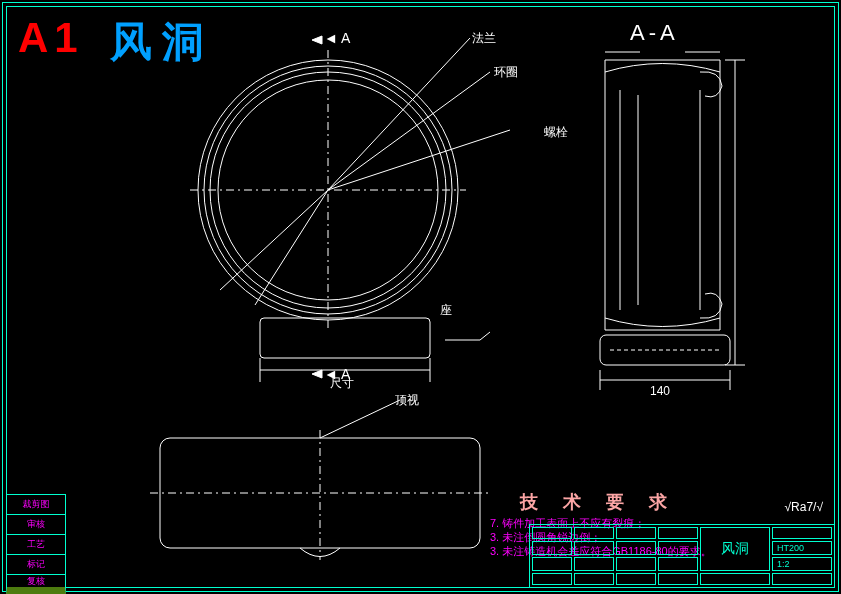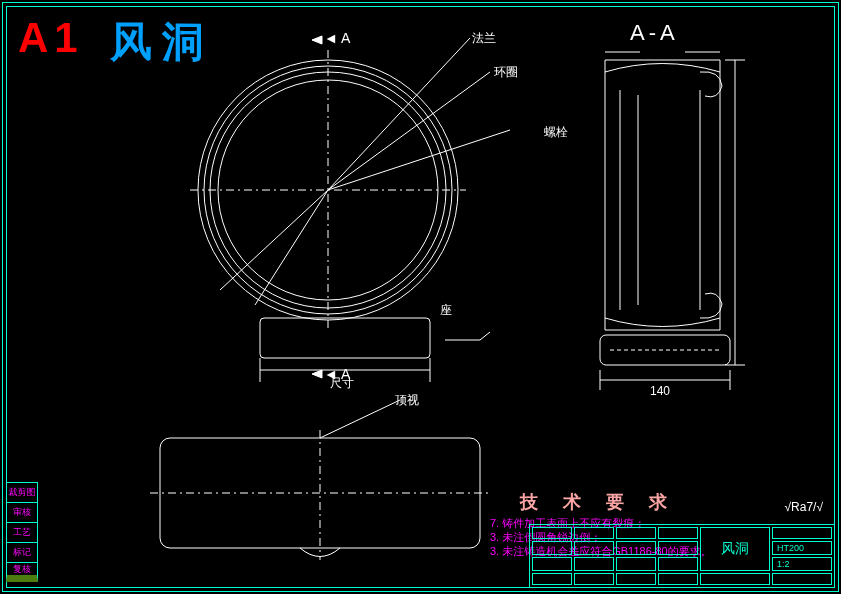--- a/index.html
+++ b/index.html
@@ -76,22 +76,22 @@
   .title-block td {
     border: 1px solid #00ffd0;
     color: #00ffd0;
     font-size: 9px;
     padding: 1px 4px;
     height: 12px;
   }
   .left-column {
     position: absolute;
     left: 6px;
-    bottom: 12px;
-    width: 32px;
+    bottom: 0;
+    width: 60px;
   }
   .left-column div {
     border: 1px solid #00ffd0;
     border-bottom: none;
     color: #ff00ff;
     font-size: 9px;
     height: 20px;
     display: flex;
     align-items: center;
     justify-content: center;

